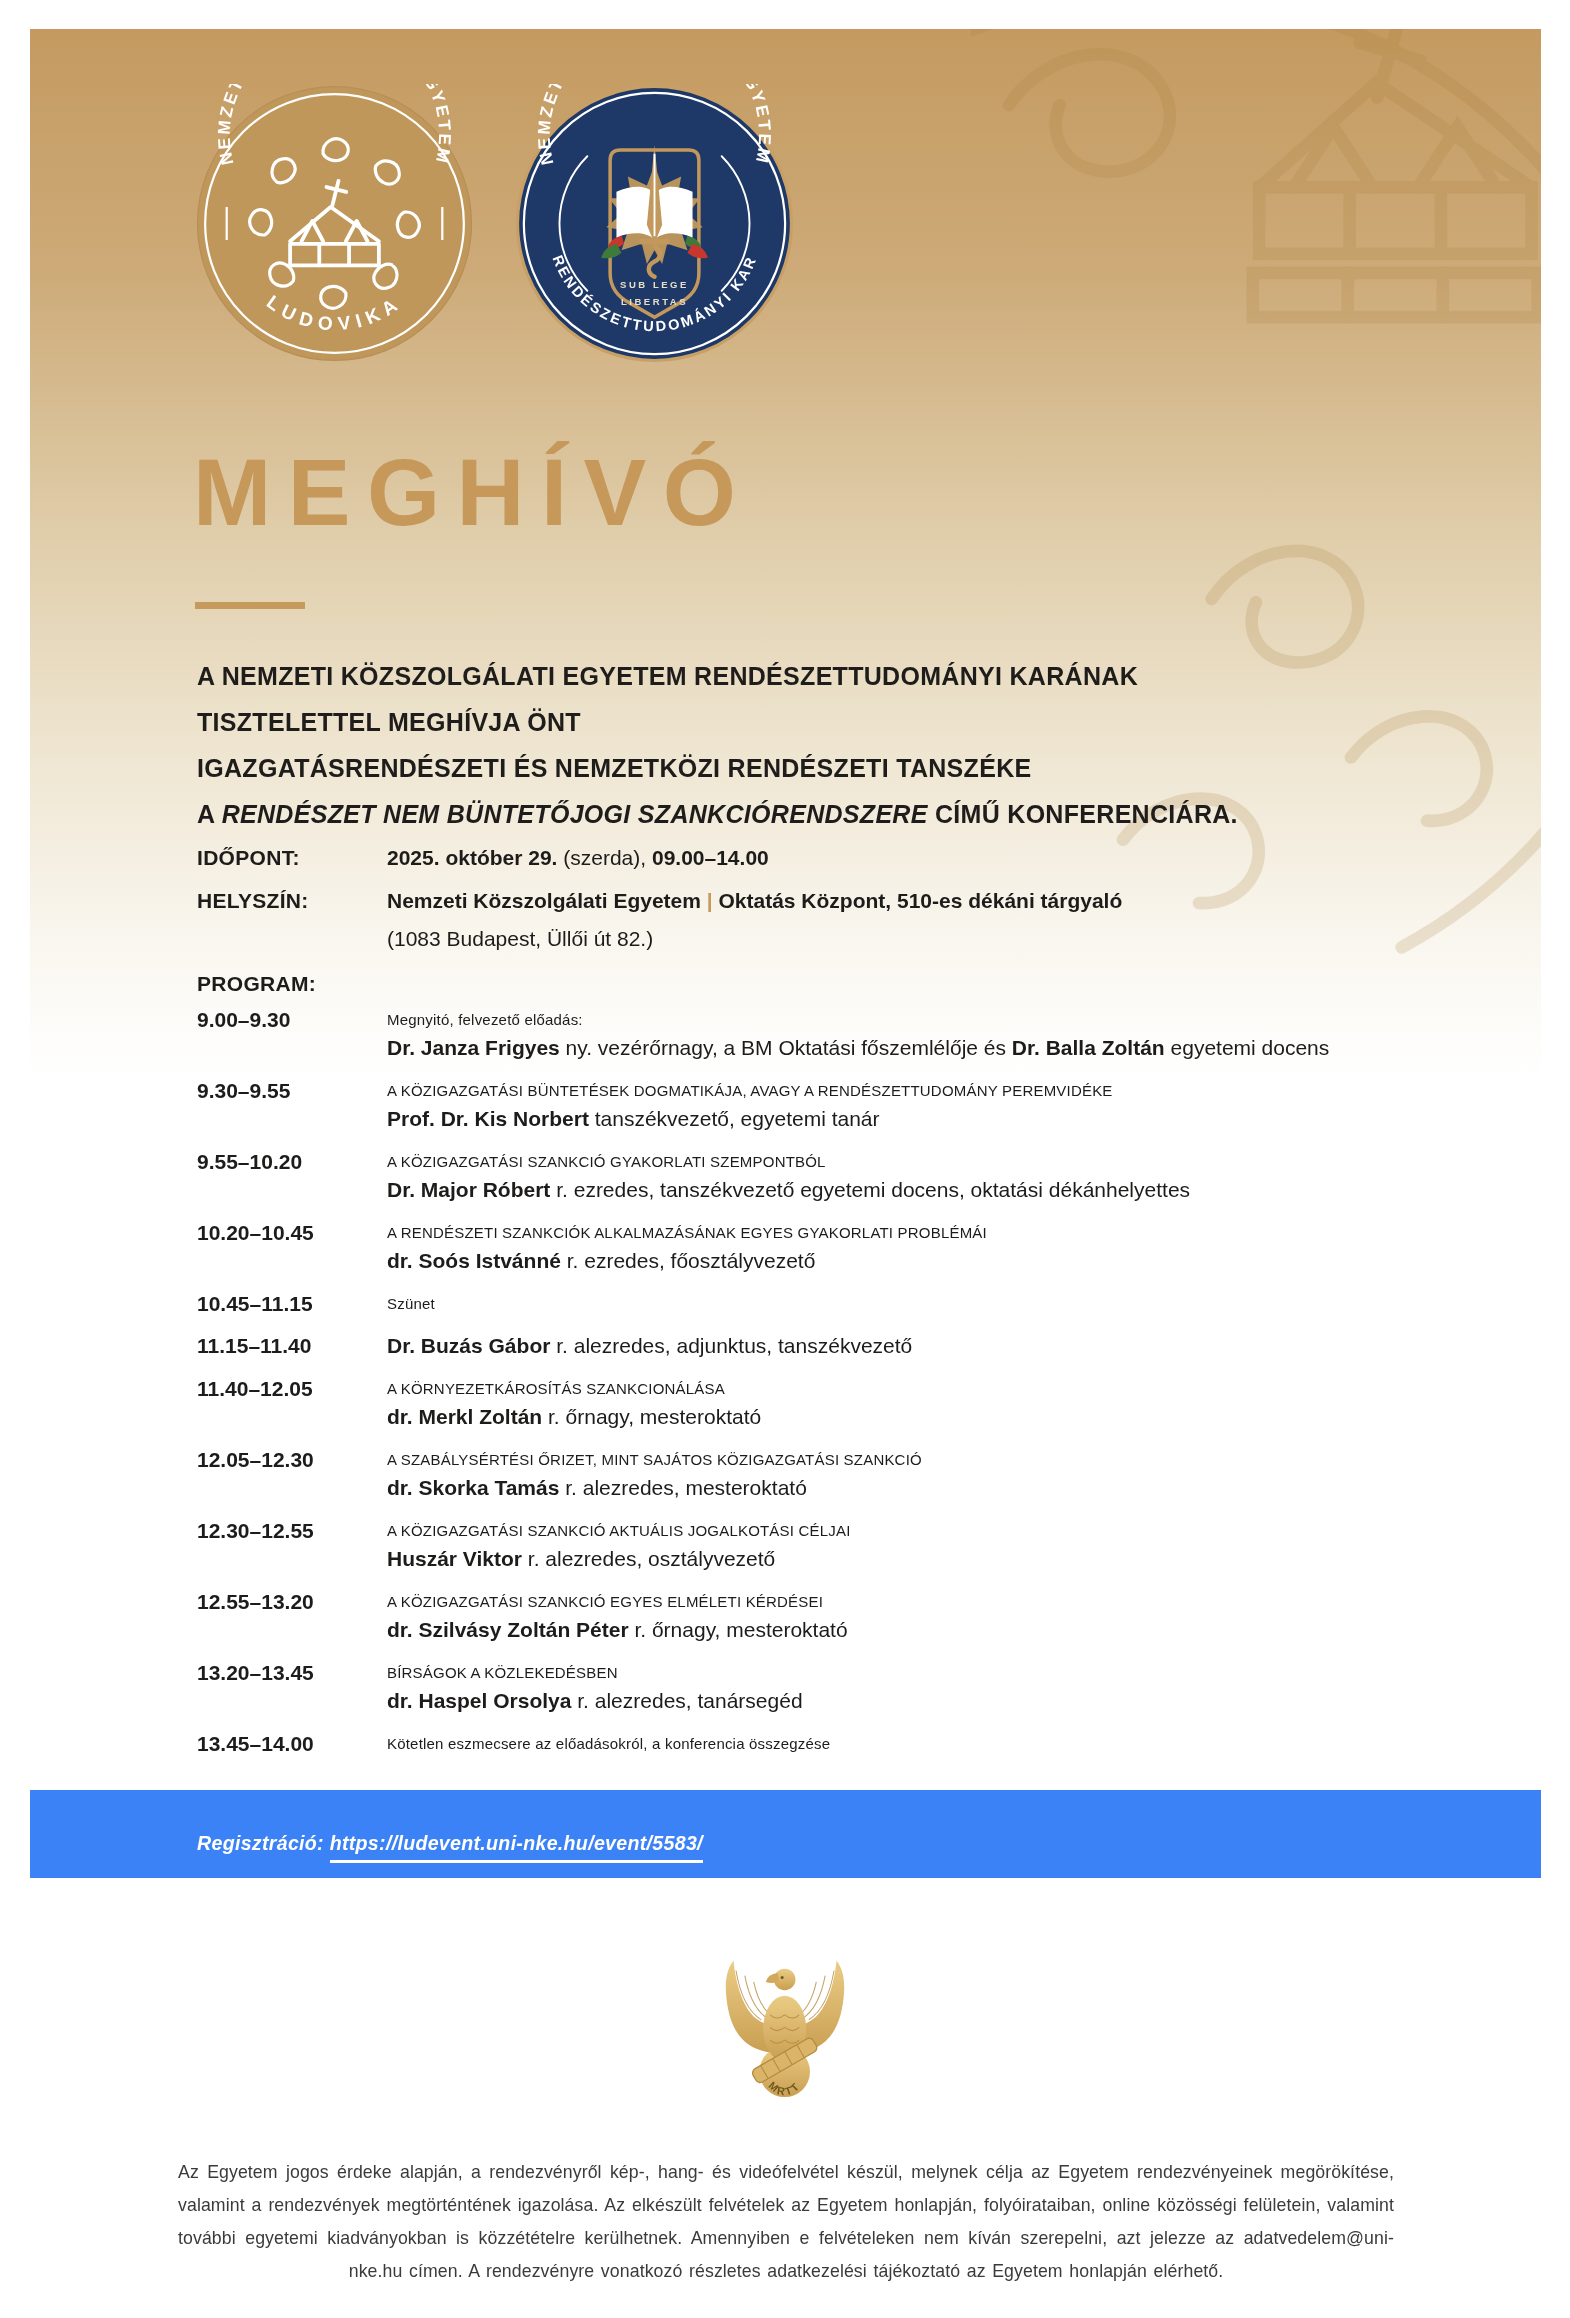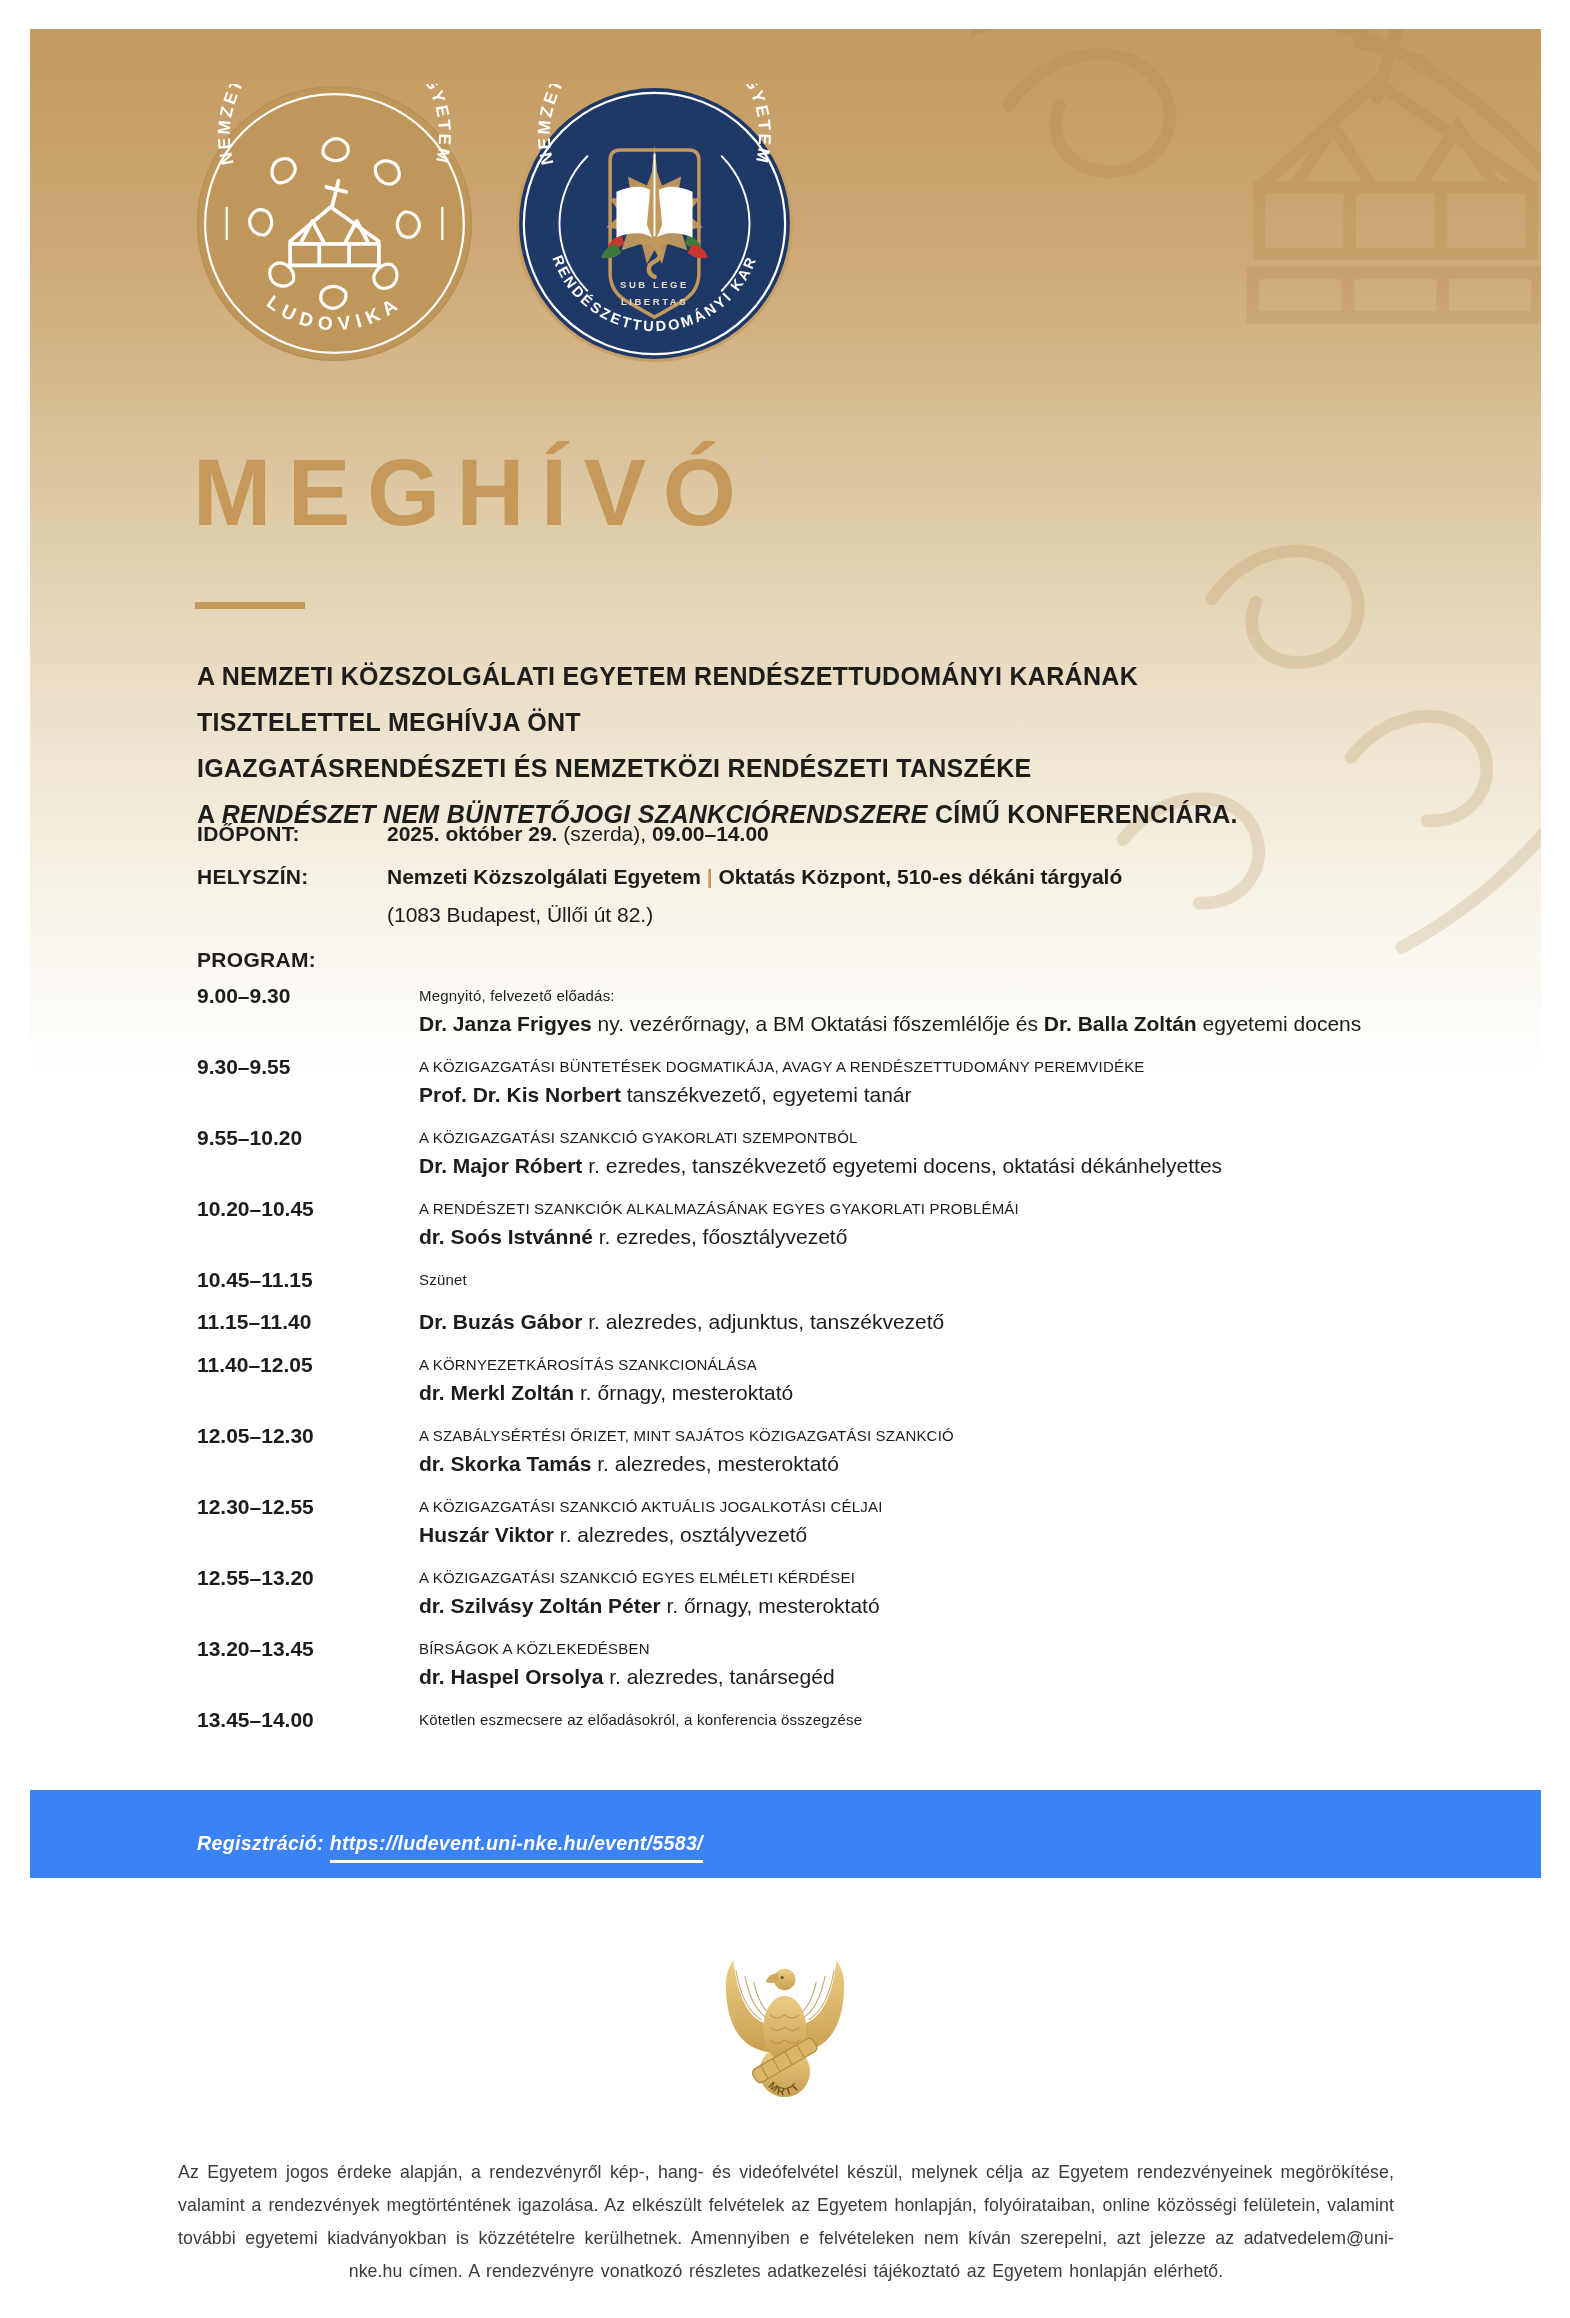--- a/index.html
+++ b/index.html
@@ -11,28 +11,28 @@
   .watermark{position:absolute;top:0;right:0;opacity:.20;}
   .seal{position:absolute;top:55px;}
   .seal.l1{left:165px;}
   .seal.l2{left:485px;}
   h1.title{position:absolute;left:163px;top:417px;margin:0;font-size:94px;line-height:94px;
            font-weight:700;letter-spacing:16.5px;color:#C6985A;}
   .dash{position:absolute;left:165px;top:573px;width:110px;height:7px;background:#C6995C;}
   .intro{position:absolute;left:167px;top:624px;width:1203px;font-size:25px;font-weight:700;
          line-height:46px;color:#1E1D1B;letter-spacing:0.3px;}
   .intro .i{font-style:italic;}
-  .info{position:absolute;left:167px;top:790px;width:1311px;color:#1D1C1B;}
+  .info{position:absolute;left:167px;top:814px;width:1311px;color:#1D1C1B;}
   .irow{display:grid;grid-template-columns:190px 1fr;font-size:21px;line-height:29px;}
   .irow .lab{font-weight:700;letter-spacing:0.3px;}
   .mb22{margin-bottom:14px;} .mb14{margin-bottom:8.9px;} .mb26{margin-bottom:16.5px;} .mb8{margin-bottom:5px;}
   .g{color:#C59A5E;}
   .b{font-weight:700;}
   .prog{margin-top:7.6px;}
-  .prow{display:grid;grid-template-columns:190px 1fr;margin-bottom:14px;gap:32px;}
+  .prow{display:grid;grid-template-columns:190px 1fr;margin-bottom:14px;}
   .ptime{font-size:21px;line-height:28.5px;font-weight:700;}
   .ptitle{font-size:15px;line-height:28.5px;font-weight:400;letter-spacing:0.2px;}
   .pspeaker{font-size:21px;line-height:28.5px;}
   .bar{position:absolute;left:0;top:1761px;width:100%;height:88px;background:#3b82f6;}
   .reg{position:absolute;left:167px;top:42px;font-size:19.6px;font-weight:700;font-style:italic;color:#ffffff;letter-spacing:0.3px;}
   .regurl{border-bottom:3.8px solid #ffffff;padding-bottom:5.7px;cursor:pointer;}
   .mrtt{position:absolute;left:687px;top:1925px;}
   .footer{position:absolute;left:148px;top:2109px;width:1216px;font-size:17.7px;line-height:33px;
           color:#3A3A39;text-align:justify;text-align-last:center;letter-spacing:0.1px;word-spacing:1.6px;}
   svg text{font-family:"Liberation Sans",sans-serif;}

